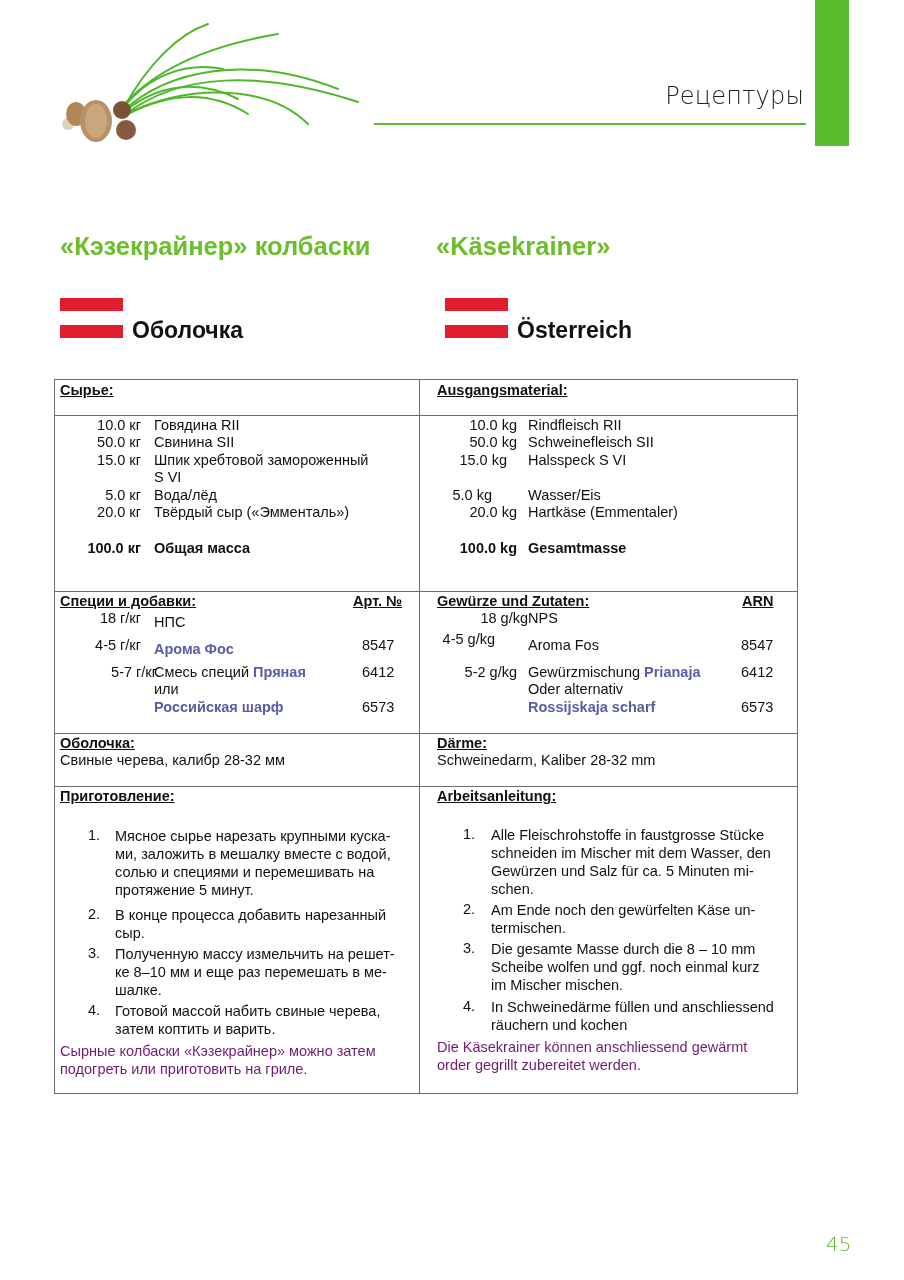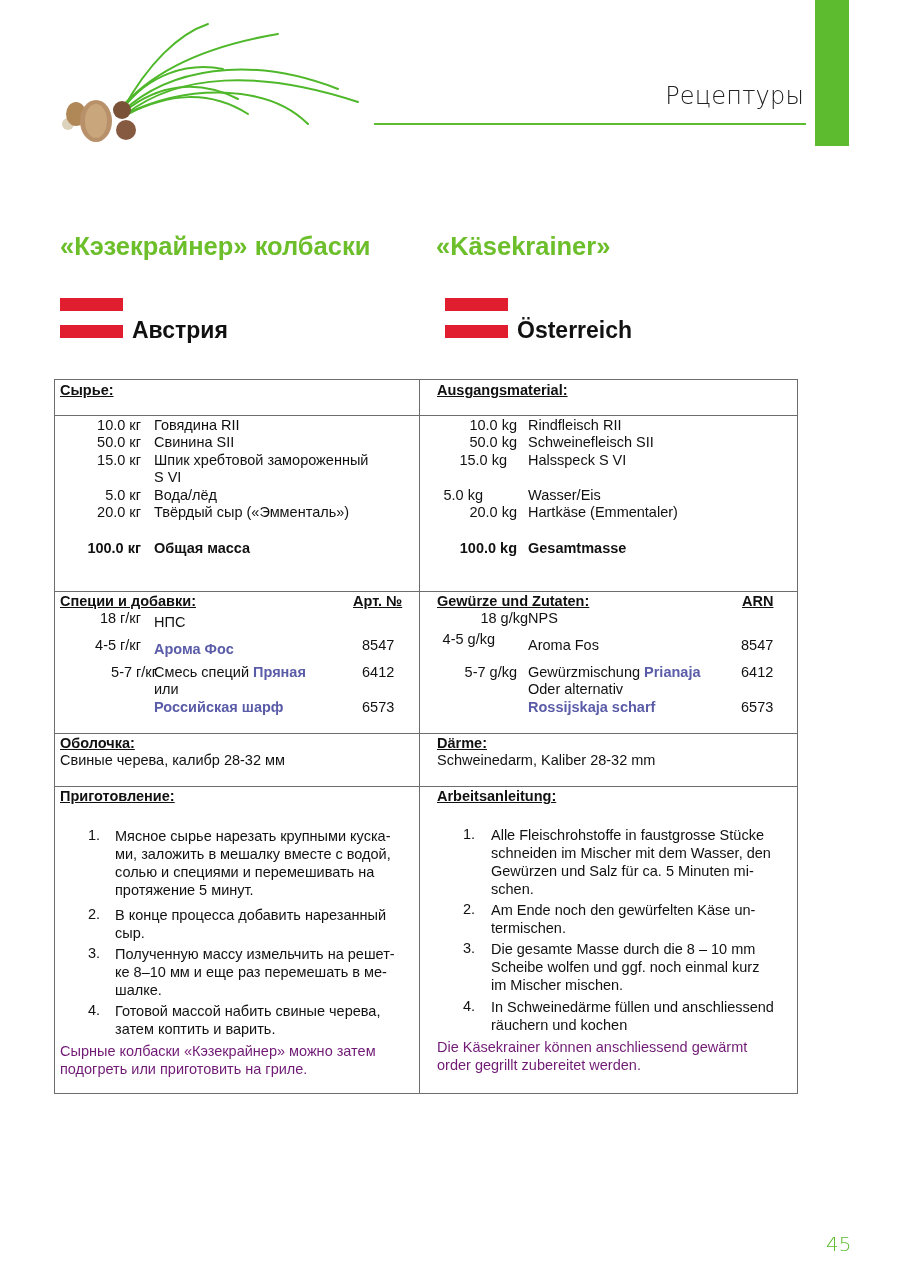--- a/index.html
+++ b/index.html
@@ -72,21 +72,21 @@
 <div class="header-rule"></div>
 
 <div class="recipe-title t-ru">«Кэзекрайнер» колбаски</div>
 <div class="recipe-title t-de">«Käsekrainer»</div>
 
 <div class="country c-ru">
   <div class="flag">
     <div class="stripe s1"></div>
       <div class="stripe s2"></div>
   </div>
-  <span class="country-name">Австрия</span>
+  <span class="country-name">Оболочка</span>
 </div>
 <div class="country c-de">
   <div class="flag">
     <div class="stripe s1"></div>
       <div class="stripe s2"></div>
   </div>
   <span class="country-name">Österreich</span>
 </div>
 
 <div class="recipe-table">
@@ -115,21 +115,21 @@
     <div class="txt bold" style="left:99px; top:160px">Общая масса</div>
   </div>
 
   <div>
     <div class="txt amt" style="left:364px; width:98px; top:37px">10.0 kg</div>
     <div class="txt" style="left:473px; top:37px">Rindfleisch RII</div>
     <div class="txt amt" style="left:364px; width:98px; top:54px">50.0 kg</div>
     <div class="txt" style="left:473px; top:54px">Schweinefleisch SII</div>
     <div class="txt amt" style="left:364px; width:88px; top:72px">15.0 kg</div>
     <div class="txt" style="left:473px; top:72px">Halsspeck S VI</div>
-    <div class="txt amt" style="left:352px; width:76px; top:107px">5.0 kg</div>
+    <div class="txt amt" style="left:361px; width:76px; top:107px">5.0 kg</div>
     <div class="txt" style="left:473px; top:107px">Wasser/Eis</div>
     <div class="txt amt" style="left:364px; width:98px; top:124px">20.0 kg</div>
     <div class="txt" style="left:473px; top:124px">Hartkäse (Emmentaler)</div>
     <div class="txt amt bold" style="left:364px; width:98px; top:160px">100.0 kg</div>
     <div class="txt bold" style="left:473px; top:160px">Gesamtmasse</div>
   </div>
 
   <div class="cell-h" style="left:5px; top:213px">Специи и добавки:</div>
   <div class="cell-h" style="left:298px; top:213px">Арт. №</div>
   <div>
@@ -147,21 +147,21 @@
   </div>
 
   <div class="cell-h" style="left:382px; top:213px">Gewürze und Zutaten:</div>
   <div class="cell-h" style="left:687px; top:213px">ARN</div>
   <div>
     <div class="txt amt" style="left:364px; width:109px; top:230px">18 g/kg</div>
     <div class="txt" style="left:473px; top:230px">NPS</div>
     <div class="txt amt" style="left:364px; width:76px; top:251px">4-5 g/kg</div>
     <div class="txt" style="left:473px; top:257px">Aroma Fos</div>
     <div class="txt" style="left:686px; top:257px">8547</div>
-    <div class="txt amt" style="left:364px; width:98px; top:284px">5-7 g/kg</div>
+    <div class="txt amt" style="left:364px; width:98px; top:284px">5-2 g/kg</div>
     <div class="txt" style="left:473px; top:284px"><span>Gewürzmischung </span><span class="blue">Prianaja</span></div>
     <div class="txt" style="left:686px; top:284px">6412</div>
     <div class="txt" style="left:473px; top:301px">Oder alternativ</div>
     <div class="txt blue" style="left:473px; top:319px">Rossijskaja scharf</div>
     <div class="txt" style="left:686px; top:319px">6573</div>
   </div>
 
   <div class="cell-h" style="left:5px; top:355px">Оболочка:</div>
   <div class="txt" style="left:5px; top:372px">Свиные черева, калибр 28-32 мм</div>
   <div class="cell-h" style="left:382px; top:355px">Därme:</div>

